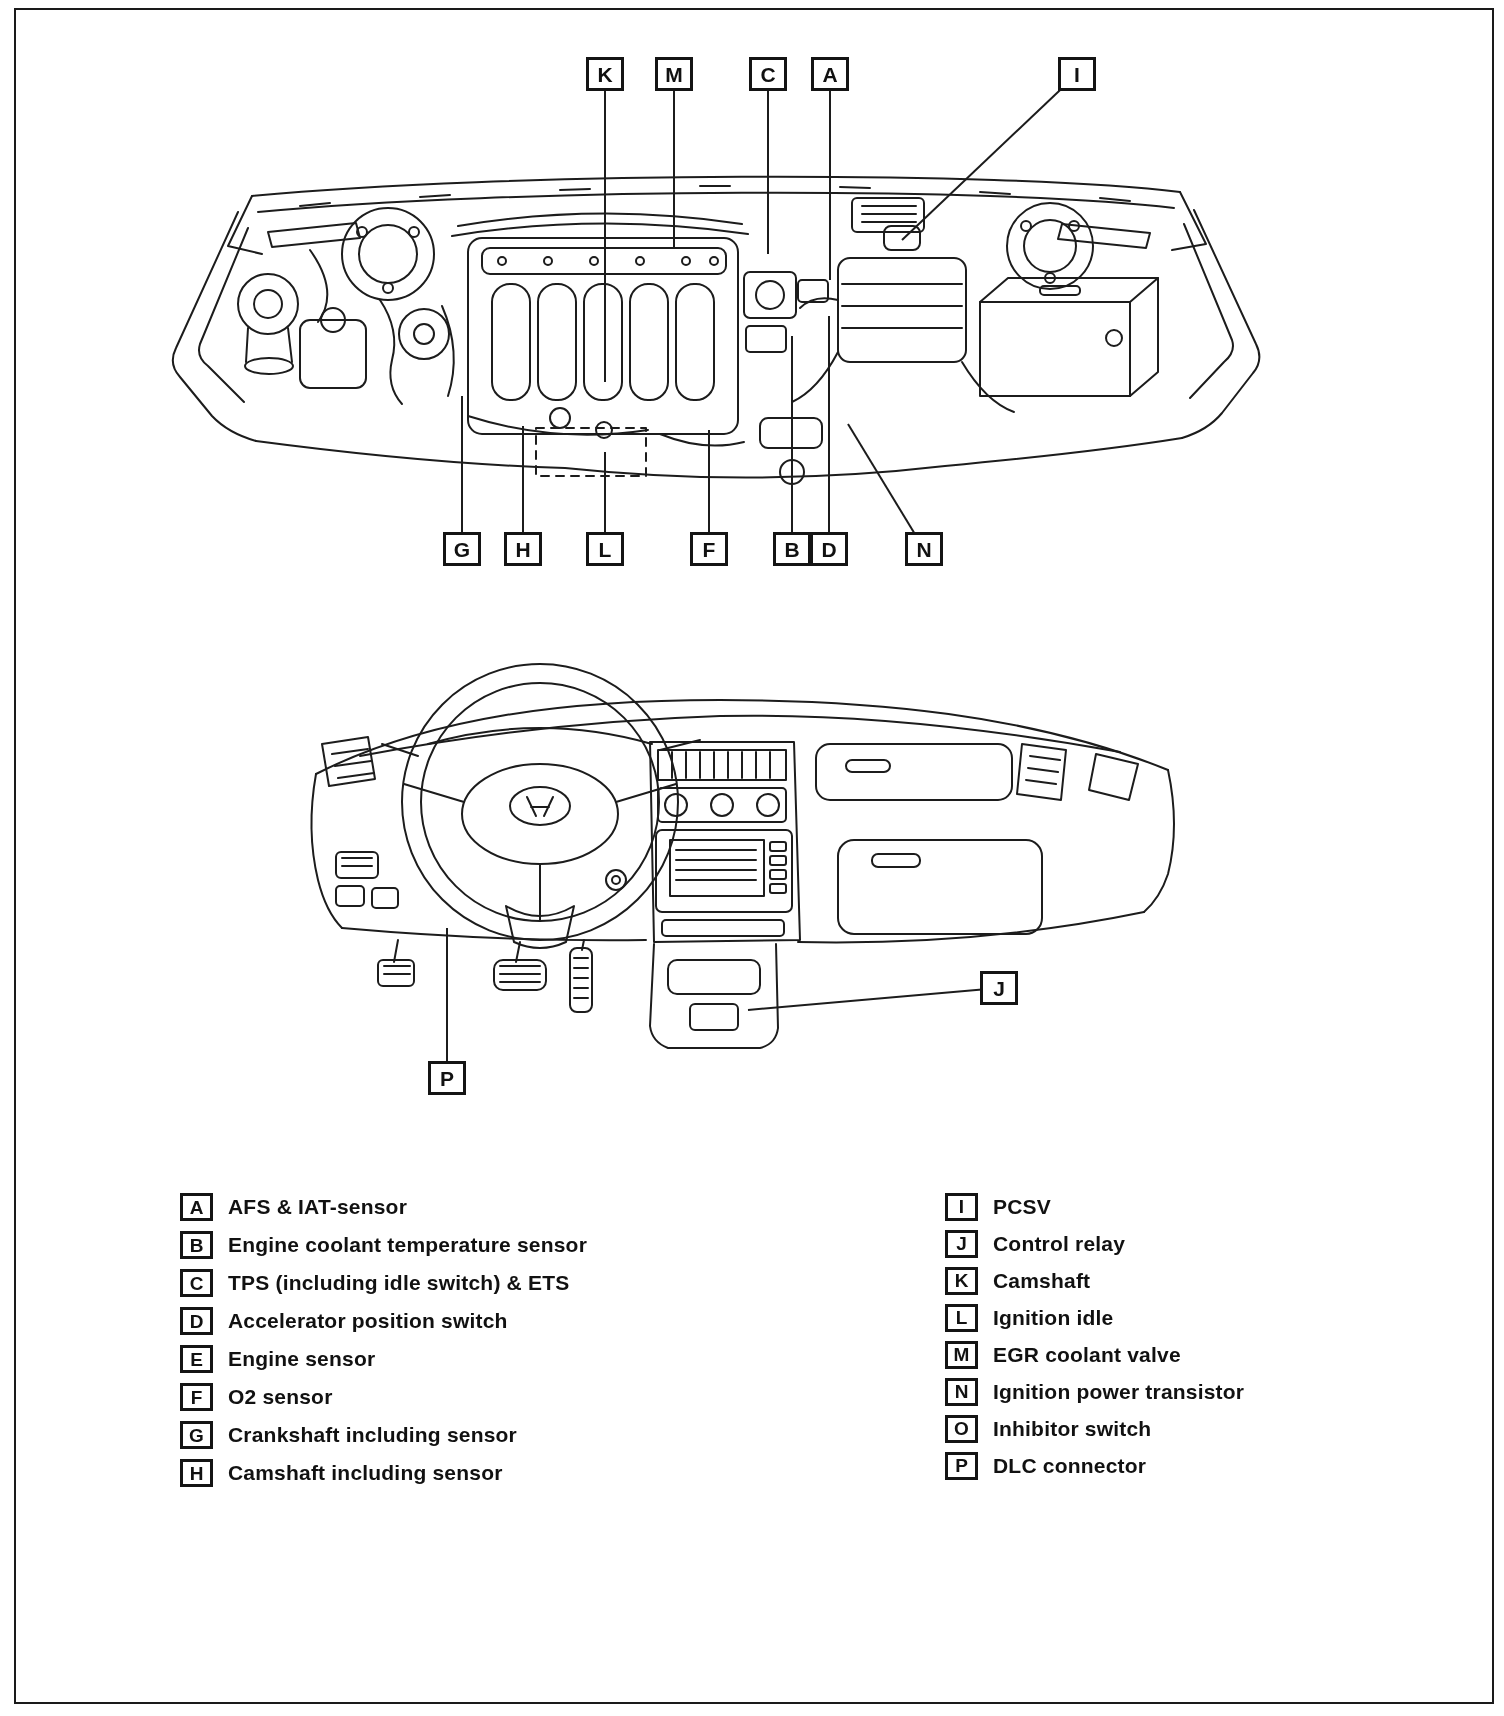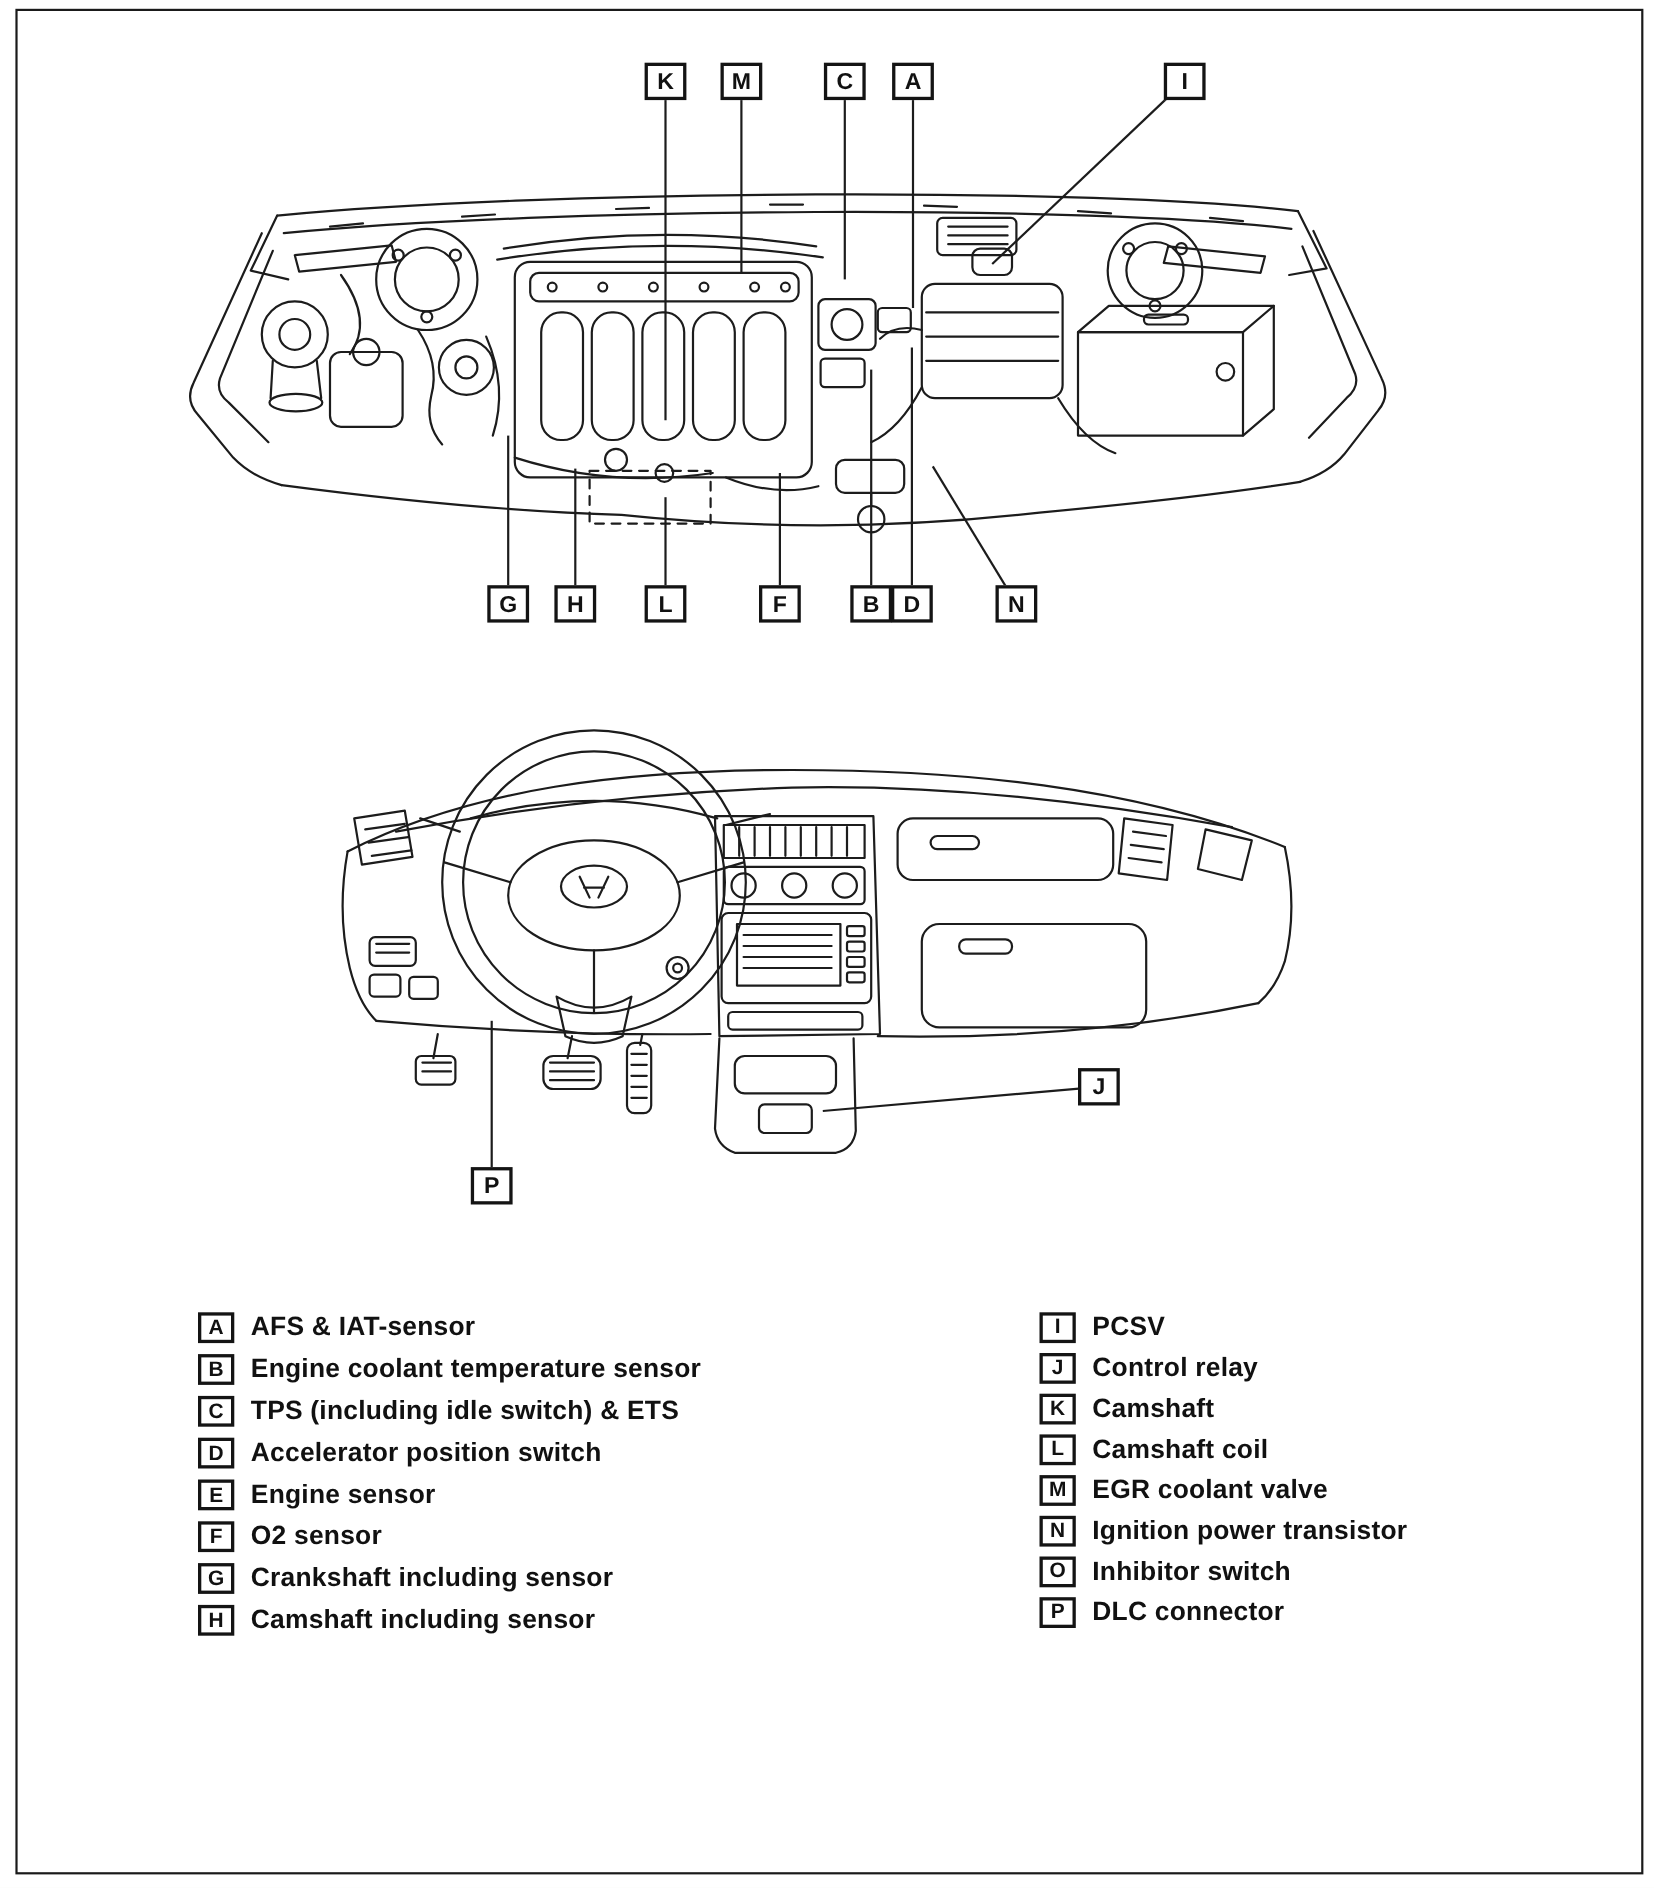--- a/index.html
+++ b/index.html
@@ -27,21 +27,21 @@
   .legend-col.left { left:180px; top:1188px; }
   .legend-col.right { left:945px; top:1188px; }
   .legend-row { display:flex; align-items:center; gap:15px; height:38px; }
   .legend-col.right .legend-row { height:37px; }
   .legend-key {
     width:33px; height:28px; flex:none; box-sizing:border-box;
     border:3px solid #141414; background:#fff;
     display:flex; align-items:center; justify-content:center;
     font-size:19px; font-weight:bold; line-height:1;
   }
-  .legend-label { font-size:24px; font-weight:600; letter-spacing:0.2px; white-space:nowrap; }
+  .legend-label { font-size:21px; font-weight:600; letter-spacing:0.2px; white-space:nowrap; }
 </style>
 </head>
 <body>
 
 <div class="page-frame"></div>
 
 <svg class="diagram-layer" viewBox="0 0 1504 1716">
 
   <g stroke="#1c1c1c" fill="none" stroke-width="2" stroke-linecap="round" stroke-linejoin="round">
 
@@ -313,21 +313,21 @@
   <div class="legend-row">
     <div class="legend-key">J</div>
     <div class="legend-label">Control relay</div>
   </div>
   <div class="legend-row">
     <div class="legend-key">K</div>
     <div class="legend-label">Camshaft</div>
   </div>
   <div class="legend-row">
     <div class="legend-key">L</div>
-    <div class="legend-label">Camshaft coil</div>
+    <div class="legend-label">Ignition idle</div>
   </div>
   <div class="legend-row">
     <div class="legend-key">M</div>
     <div class="legend-label">EGR coolant valve</div>
   </div>
   <div class="legend-row">
     <div class="legend-key">N</div>
     <div class="legend-label">Ignition power transistor</div>
   </div>
   <div class="legend-row">

